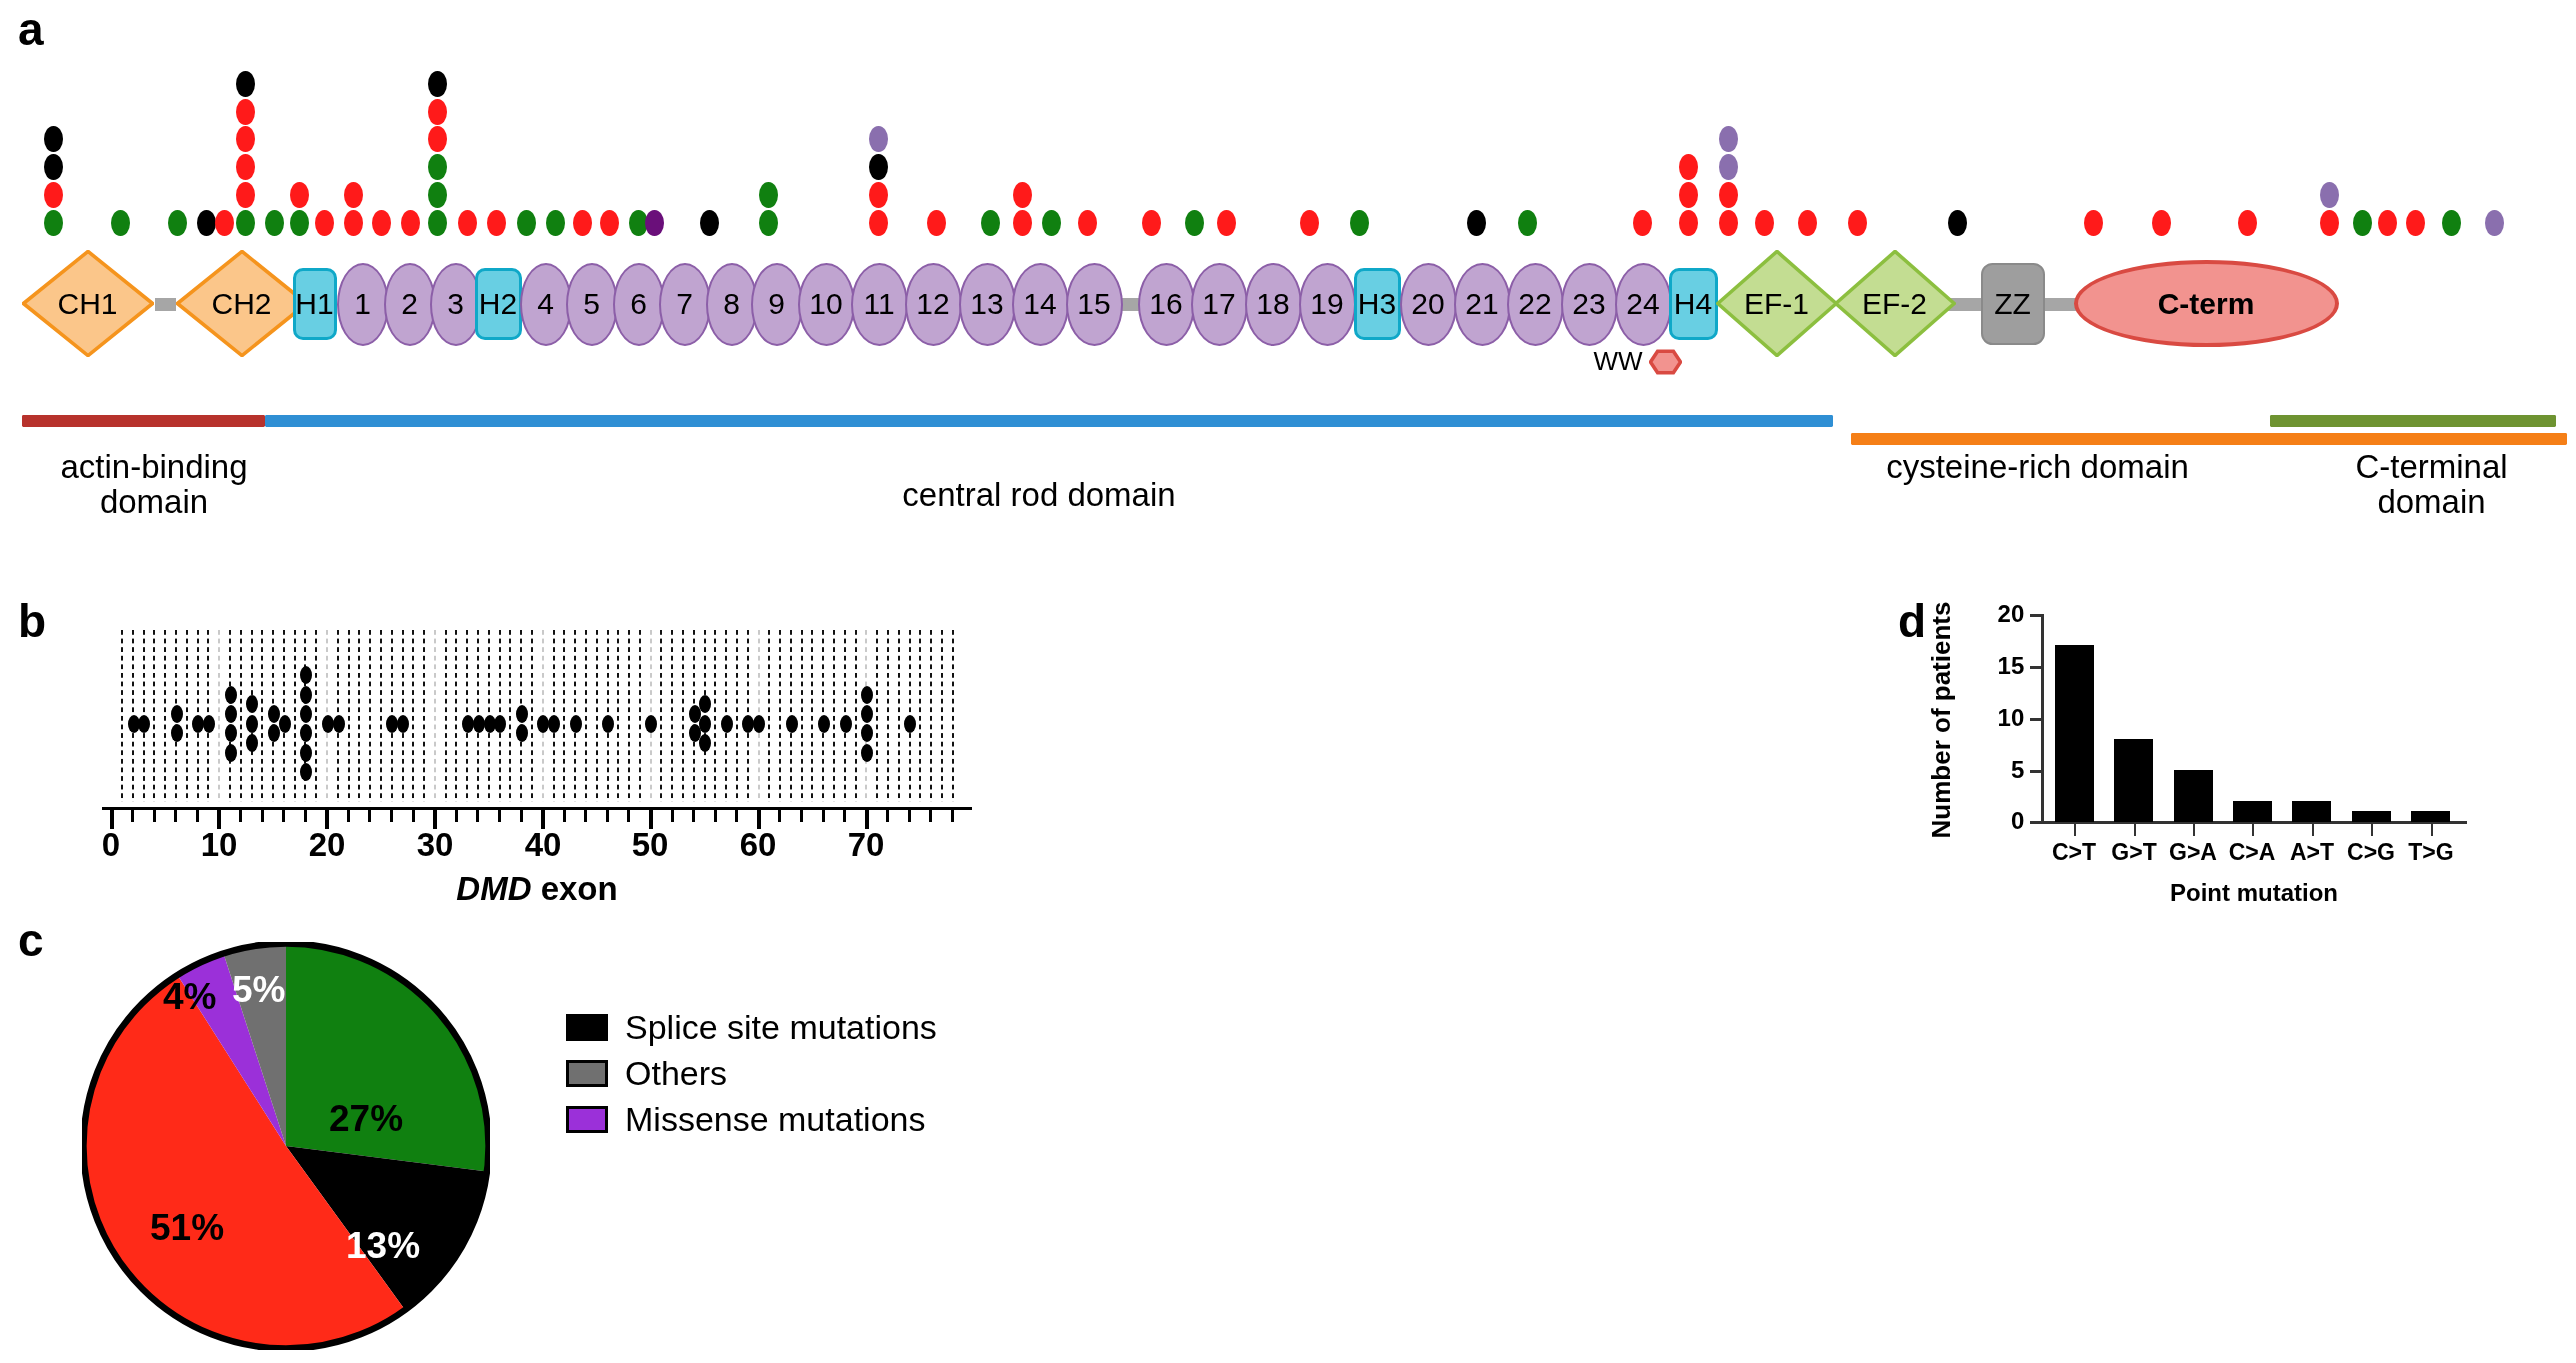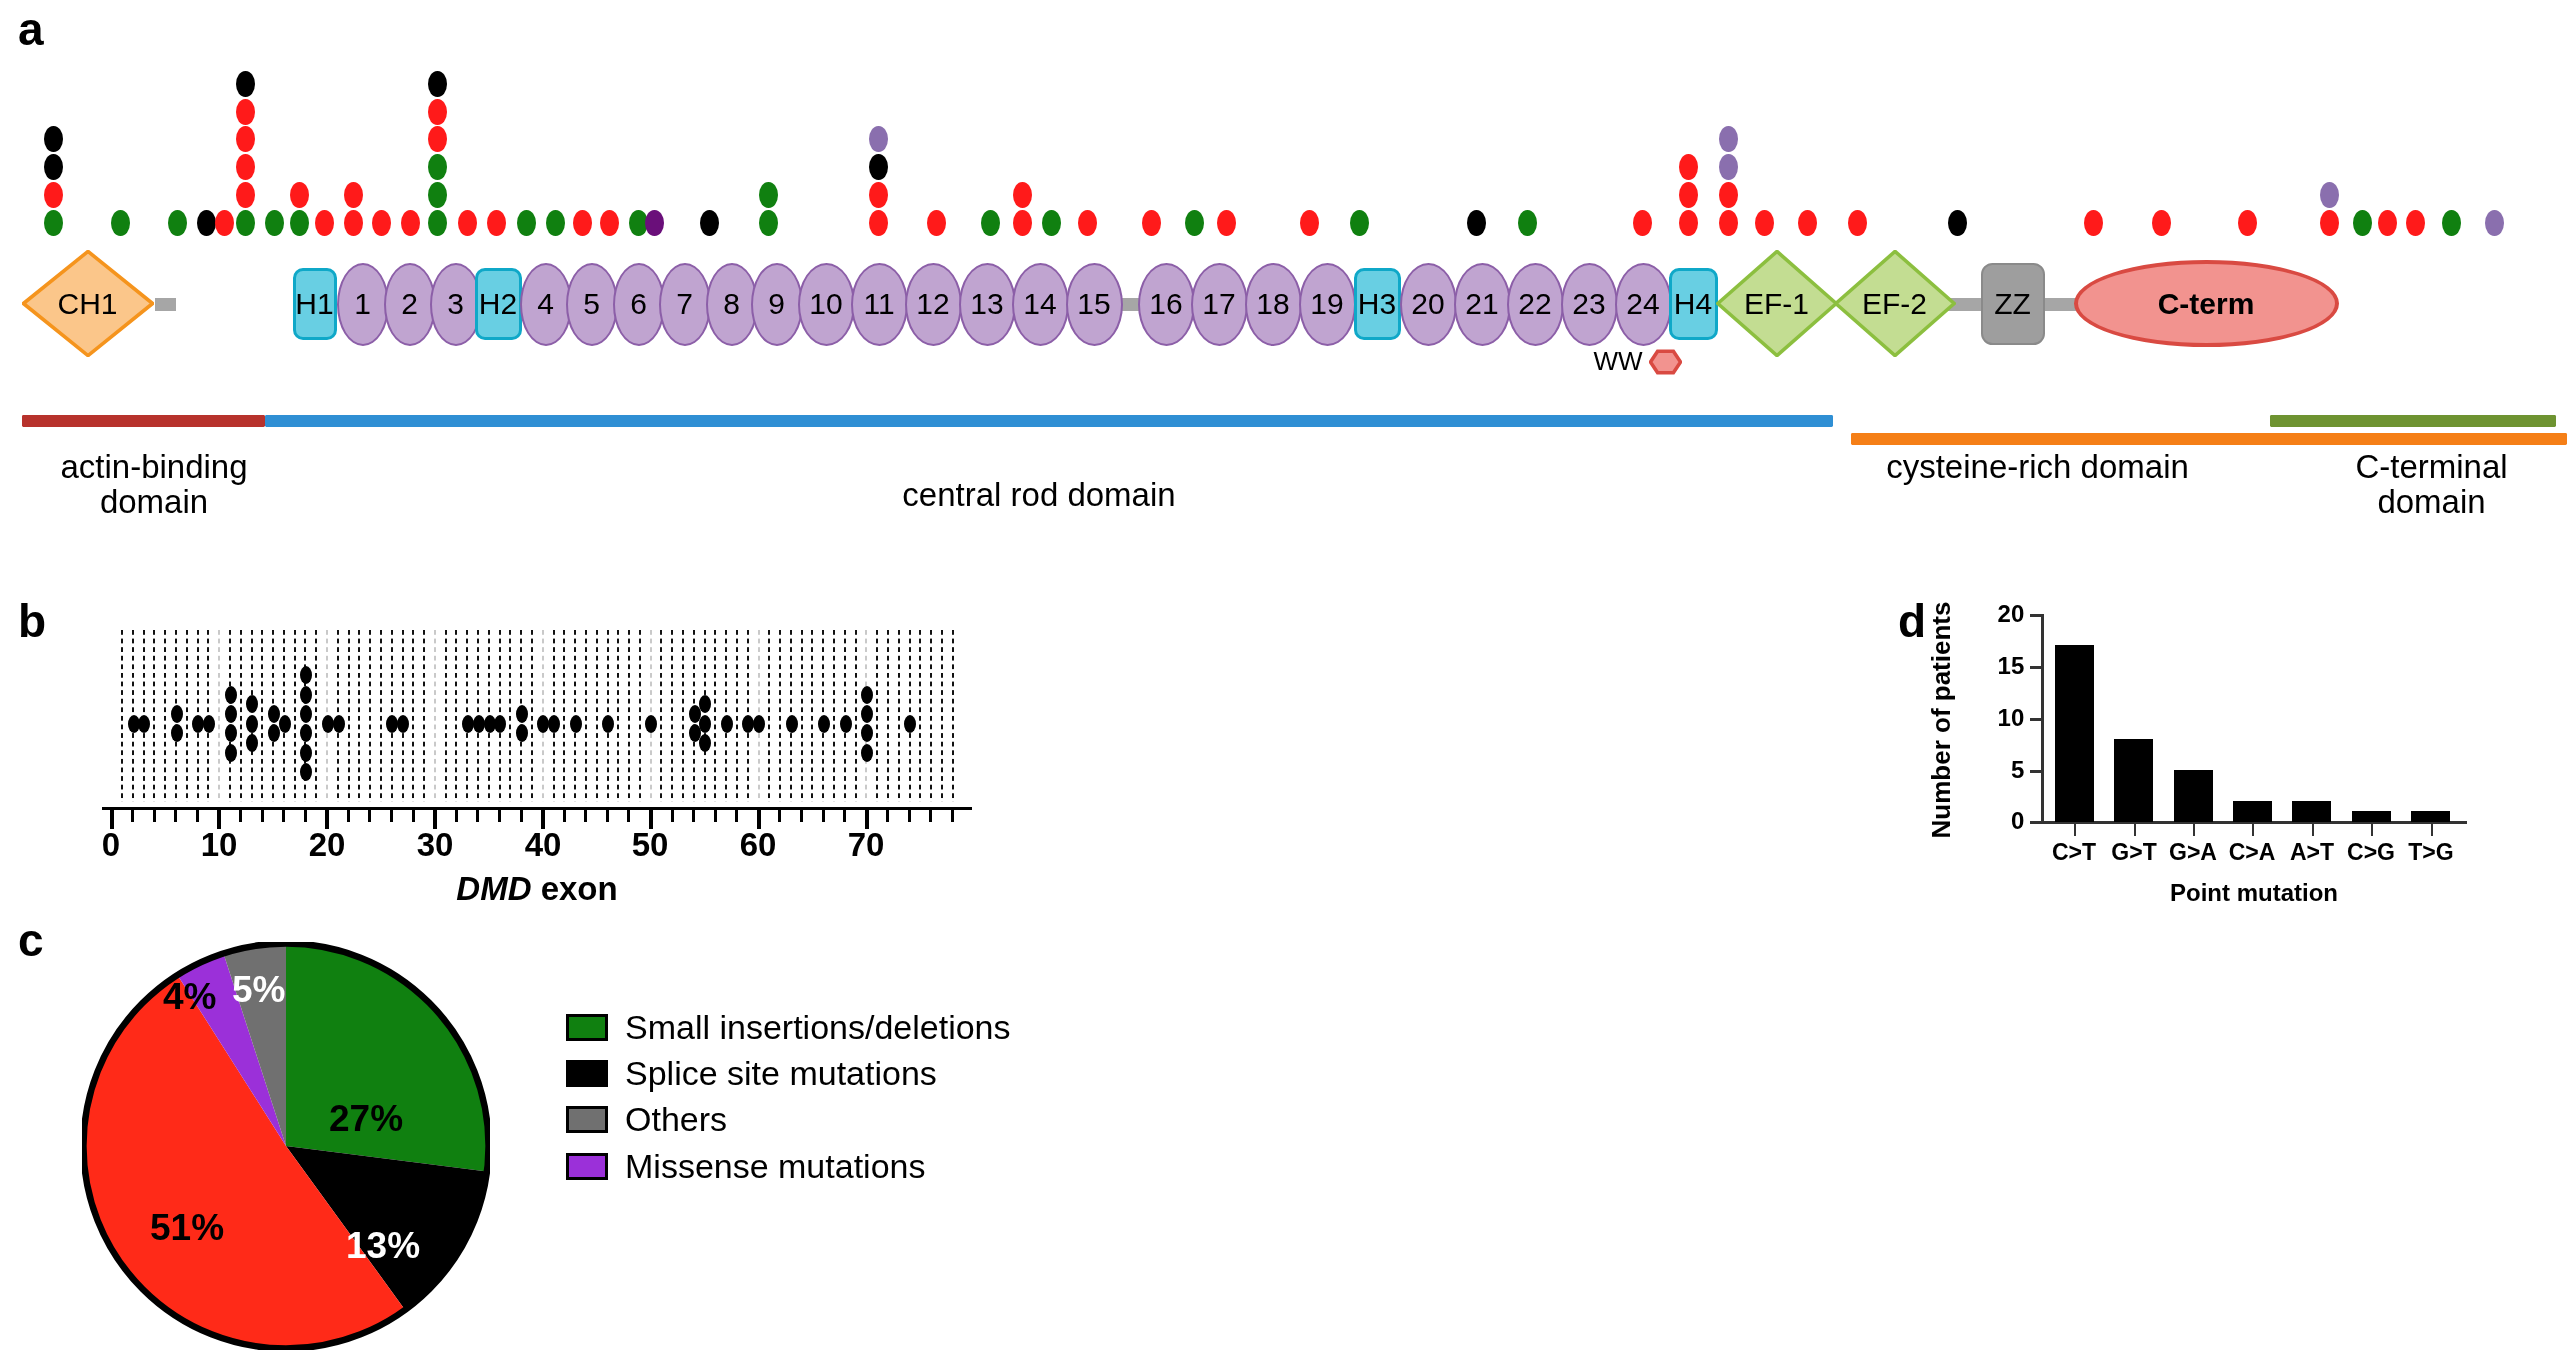--- a/index.html
+++ b/index.html
@@ -162,20 +162,26 @@
     <div class="dom-row" id="dom-row">
         <div class="linker" style="left: 133px; width: 21.5px; top: 44px;"></div>
         <div class="linker" style="left: 1099px; width: 18.6px; top: 44px;"></div>
         <div class="linker" style="left: 1926px; width: 36px; top: 44px;"></div>
         <div class="linker" style="left: 2020px; width: 36px; top: 44px;"></div>
         <div class="diamond-wrap" style="left: 0px; top: -3.6px; width: 132px; height: 107px;">
           <svg width="132" height="107" viewBox="0 0 185 150">
             <polygon points="92.5,2 183,75 92.5,148 2,75" fill="#fbc68a" stroke="#f5941d" stroke-width="5"></polygon>
           </svg>
           <div class="diamond-label">CH1</div>
+        </div>
+        <div class="diamond-wrap" style="left: 154px; top: -3.6px; width: 132px; height: 107px;">
+          <svg width="132" height="107" viewBox="0 0 185 150">
+            <polygon points="92.5,2 183,75 92.5,148 2,75" fill="#fbc68a" stroke="#f5941d" stroke-width="5"></polygon>
+          </svg>
+          <div class="diamond-label">CH2</div>
         </div>
         <div class="dom helix" style="left: 271px; width: 44px; height: 72px; top: 14.3px;">
           <span>H1</span>
         </div>
         <div class="dom ellipse" style="left: 315px; width: 52px; height: 83px; top: 8.6px;">
           <span>1</span>
         </div>
         <div class="dom ellipse" style="left: 362px; width: 52px; height: 83px; top: 8.6px;">
           <span>2</span>
         </div>
@@ -494,24 +500,20 @@
   <div id="pie"><svg width="408" height="408" viewBox="0 0 570 570">
         <path d="M285,285 L285.00,2.00 A283,283 0 0,1 565.77,320.47 Z" fill="#108010"></path>
         <path d="M285,285 L565.77,320.47 A283,283 0 0,1 451.34,513.95 Z" fill="#000000"></path>
         <path d="M285,285 L451.34,513.95 A283,283 0 1,1 133.36,46.06 Z" fill="#ff2a18"></path>
         <path d="M285,285 L133.36,46.06 A283,283 0 0,1 197.55,15.85 Z" fill="#9b30d9"></path>
         <path d="M285,285 L197.55,15.85 A283,283 0 0,1 285.00,2.00 Z" fill="#707070"></path>
         <circle cx="285" cy="285" r="283" fill="none" stroke="#000" stroke-width="9"></circle>
       </svg><div class="pie-pct" style="left: 247px; top: 156px; color: rgb(0, 0, 0);">27%</div><div class="pie-pct" style="left: 264px; top: 283px; color: rgb(255, 255, 255);">13%</div><div class="pie-pct" style="left: 68px; top: 265px; color: rgb(0, 0, 0);">51%</div><div class="pie-pct" style="left: 81px; top: 34px; color: rgb(0, 0, 0);">4%</div><div class="pie-pct" style="left: 150px; top: 27px; color: rgb(255, 255, 255);">5%</div></div>
   <div id="c-legend">
       <div class="legend-row">
-        <div class="legend-swatch" style="background: rgb(16, 128, 16);"></div>
-        <div class="legend-text">Small insertions/deletions</div>
-      </div>
-      <div class="legend-row">
         <div class="legend-swatch" style="background: rgb(0, 0, 0);"></div>
         <div class="legend-text">Splice site mutations</div>
       </div>
       <div class="legend-row">
         <div class="legend-swatch" style="background: rgb(112, 112, 112);"></div>
         <div class="legend-text">Others</div>
       </div>
       <div class="legend-row">
         <div class="legend-swatch" style="background: rgb(155, 48, 217);"></div>
         <div class="legend-text">Missense mutations</div>

